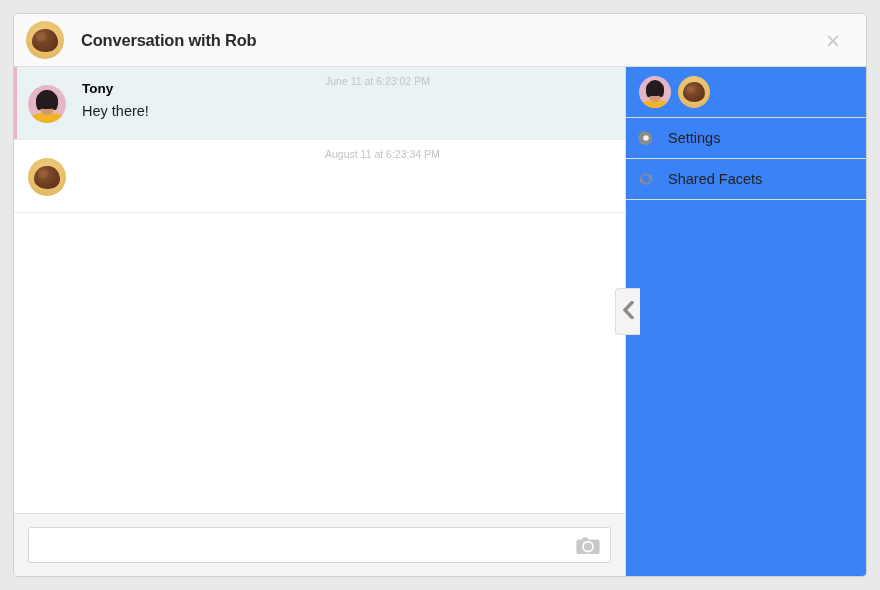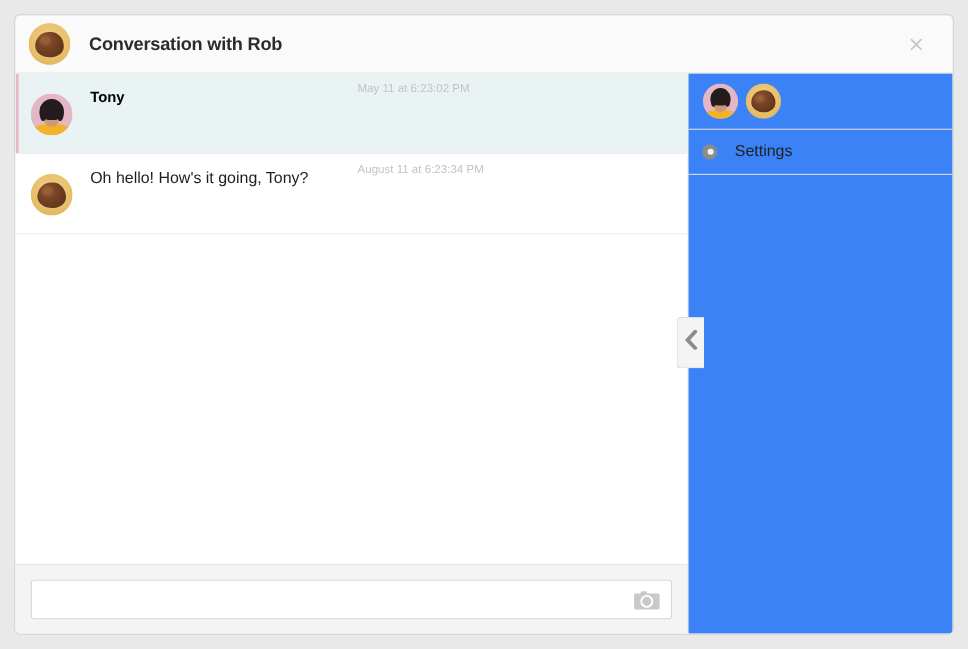--- a/index.html
+++ b/index.html
@@ -363,32 +363,32 @@
               <div class="t-shirt"></div>
               <div class="t-face"></div>
               <div class="t-hair"></div>
               <div class="t-hair-l"></div>
               <div class="t-hair-r"></div>
               <div class="t-eye-l"></div>
               <div class="t-eye-r"></div>
             </div>
           </div>
           <div class="msg-main">
-            <div class="msg-time">May 11 at 6:23:02 PM</div>
+            <div class="msg-time">June 11 at 6:23:02 PM</div>
             <div class="msg-author">Tony</div>
+            <div class="msg-text">Hey there!</div>
           </div>
         </div>
 
         <div class="msg-row">
           <div class="msg-avatar">
             <div class="av-rob"></div>
           </div>
           <div class="msg-main">
             <div class="msg-time">August 11 at 6:23:34 PM</div>
-            <div class="msg-text">Oh hello! How's it going, Tony?</div>
           </div>
         </div>
 
       </div>
 
       <div class="composer">
         <div class="composer-input">
           <input class="composer-field" type="text" placeholder="" style="">
           <span class="camera-icon">
             <svg viewBox="0 0 24 19" width="24" height="19" aria-hidden="true">
@@ -431,18 +431,29 @@
       <div class="side-item">
         <span class="side-item-icon">
           <svg viewBox="0 0 18 18" width="16" height="16" aria-hidden="true">
             <path fill="#8c8c8c" d="M9 0.6 l1.25 2.05 2.3-0.62 0.33 2.37 2.37 0.33 -0.62 2.3 2.05 1.25 -1.64 1.74 1.27 2.03 -2.24 0.86 0.17 2.39 -2.39-0.17 -0.86 2.24 -2.03-1.27 -1.74 1.64 -1.25-2.05 -2.3 0.62 -0.33-2.37 -2.37-0.33 0.62-2.3 -2.05-1.25 1.64-1.74 -1.27-2.03 2.24-0.86 -0.17-2.39 2.39 0.17 0.86-2.24 2.03 1.27z"></path>
             <circle cx="9" cy="9" r="3.1" fill="#f4f4f4"></circle>
           </svg>
         </span>
         <span class="side-item-label">Settings</span>
       </div>
 
+      <div class="side-item">
+        <span class="side-item-icon">
+          <svg viewBox="0 0 18 18" width="16" height="16" aria-hidden="true">
+            <path d="M3.5 11.2 A5.2 5.2 0 0 1 14 7.3" fill="none" stroke="#8c8c8c" stroke-width="1.9" stroke-linecap="round"></path>
+            <path d="M14.5 6.9 A5.2 5.2 0 0 1 4 10.8" fill="none" stroke="#8c8c8c" stroke-width="1.9" stroke-linecap="round"></path>
+            <circle cx="4.1" cy="11.3" r="2.1" fill="#8c8c8c"></circle>
+            <circle cx="13.9" cy="6.7" r="2.1" fill="#8c8c8c"></circle>
+          </svg>
+        </span>
+        <span class="side-item-label">Shared Facets</span>
+      </div>
 
       <div class="side-fill"></div>
     </div>
 
   </div>
 </div>
 
 </body></html>

